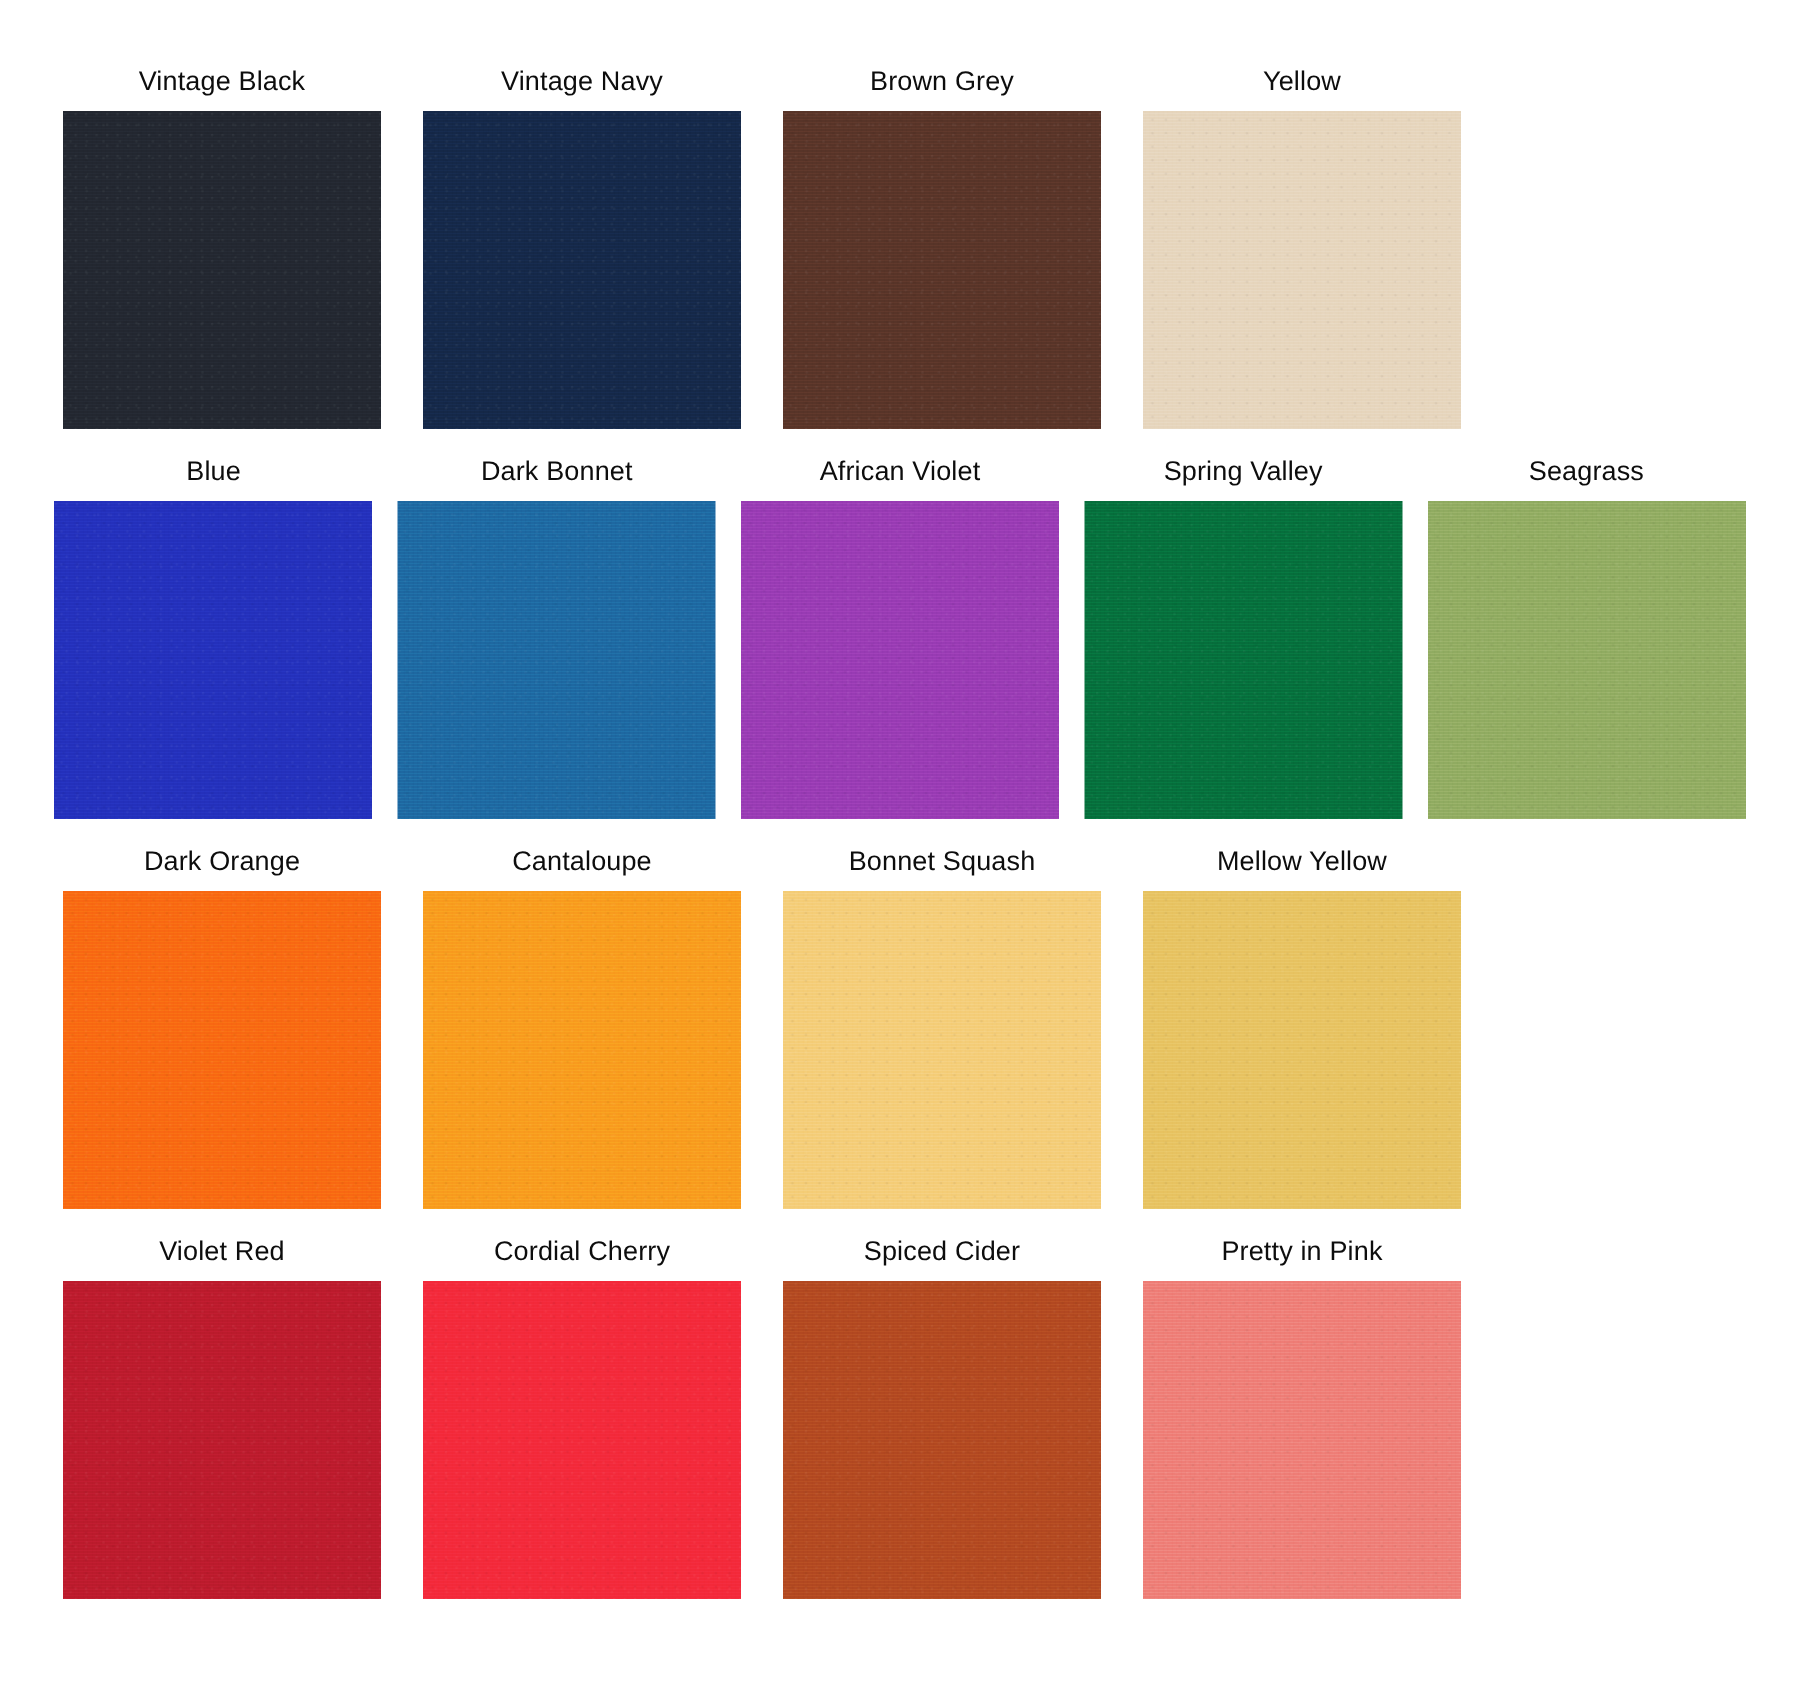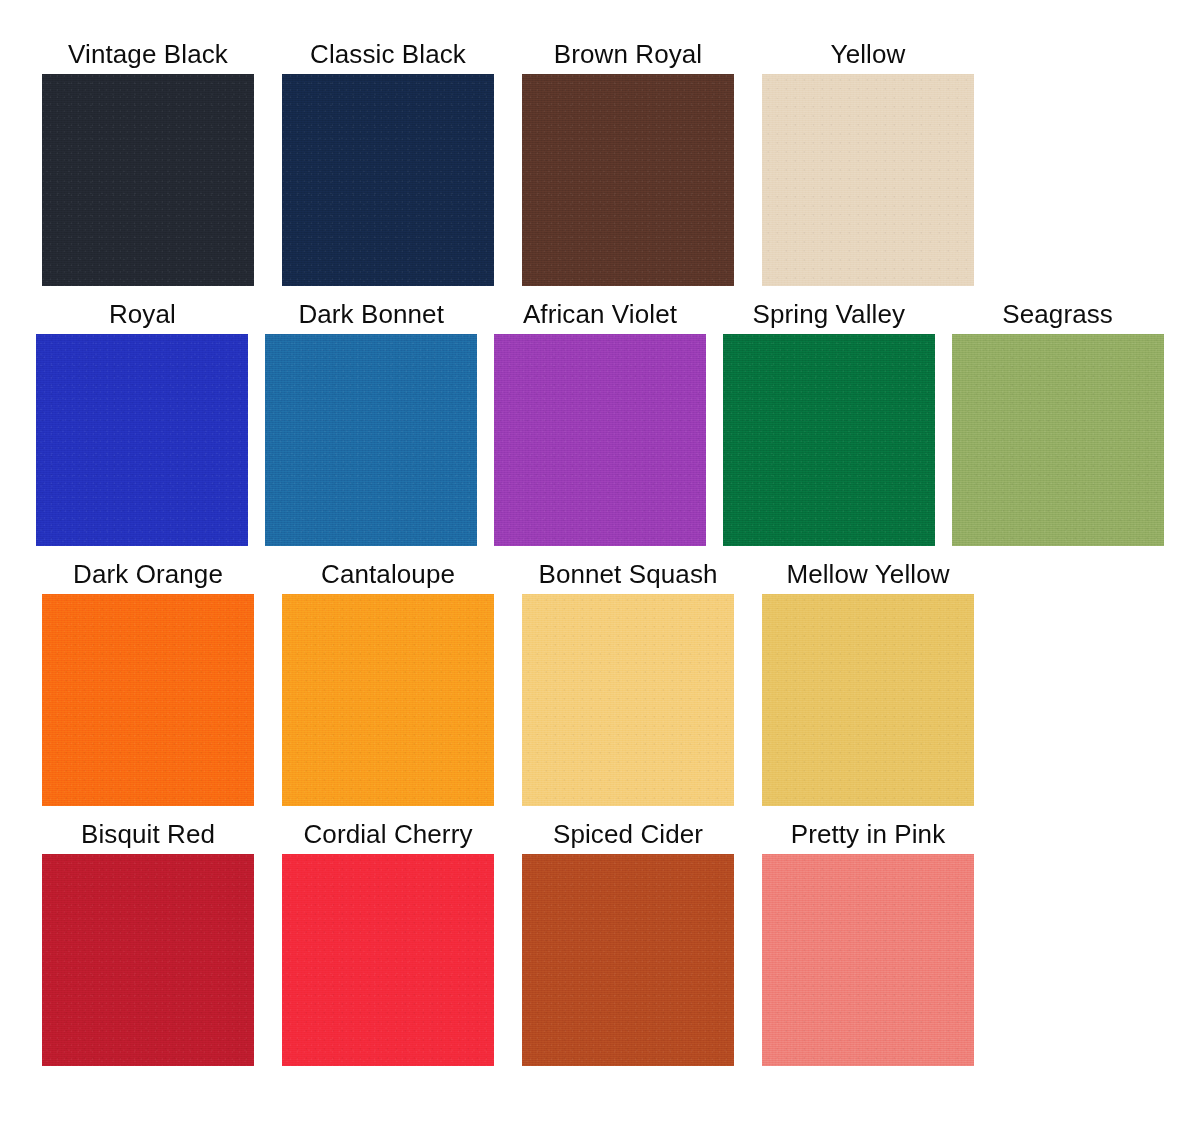--- a/index.html
+++ b/index.html
@@ -27,21 +27,21 @@
     justify-content: flex-start;
     height: 260px;
   }
   .swatch-cell {
     width: 240px;
     display: flex;
     flex-direction: column;
     align-items: center;
   }
   .swatch-label {
-    font-size: 26px;
+    font-size: 18px;
     line-height: 28px;
     color: #0d0d0d;
     font-weight: 400;
     letter-spacing: 0.1px;
     text-align: center;
     height: 34px;
     white-space: nowrap;
   }
   .swatch-chip {
     width: 212px;
@@ -79,36 +79,36 @@
 <body>
 
 <div id="palette">
 
   <div class="swatch-row">
     <div class="swatch-cell">
       <div class="swatch-label">Vintage Black</div>
       <div class="swatch-chip" style="background-color: rgb(35, 40, 49);"></div>
     </div>
     <div class="swatch-cell">
-      <div class="swatch-label">Classic Black</div>
+      <div class="swatch-label">Vintage Navy</div>
       <div class="swatch-chip" style="background-color: rgb(21, 41, 74);"></div>
     </div>
     <div class="swatch-cell">
-      <div class="swatch-label">Brown Royal</div>
+      <div class="swatch-label">Brown Grey</div>
       <div class="swatch-chip" style="background-color: rgb(90, 53, 41);"></div>
     </div>
     <div class="swatch-cell">
       <div class="swatch-label">Yellow</div>
       <div class="swatch-chip" style="background-color: rgb(231, 214, 190);"></div>
     </div>
   </div>
 
   <div class="swatch-row">
     <div class="swatch-cell">
-      <div class="swatch-label">Royal</div>
+      <div class="swatch-label">Blue</div>
       <div class="swatch-chip" style="background-color: rgb(36, 49, 189);"></div>
     </div>
     <div class="swatch-cell">
       <div class="swatch-label">Dark Bonnet</div>
       <div class="swatch-chip" style="background-color: rgb(30, 106, 163);"></div>
     </div>
     <div class="swatch-cell">
       <div class="swatch-label">African Violet</div>
       <div class="swatch-chip" style="background-color: rgb(154, 60, 181);"></div>
     </div>
@@ -136,21 +136,21 @@
       <div class="swatch-chip" style="background-color: rgb(245, 206, 122);"></div>
     </div>
     <div class="swatch-cell">
       <div class="swatch-label">Mellow Yellow</div>
       <div class="swatch-chip" style="background-color: rgb(232, 196, 99);"></div>
     </div>
   </div>
 
   <div class="swatch-row">
     <div class="swatch-cell">
-      <div class="swatch-label">Bisquit Red</div>
+      <div class="swatch-label">Violet Red</div>
       <div class="swatch-chip" style="background-color: rgb(189, 27, 45);"></div>
     </div>
     <div class="swatch-cell">
       <div class="swatch-label">Cordial Cherry</div>
       <div class="swatch-chip" style="background-color: rgb(244, 42, 59);"></div>
     </div>
     <div class="swatch-cell">
       <div class="swatch-label">Spiced Cider</div>
       <div class="swatch-chip" style="background-color: rgb(180, 74, 33);"></div>
     </div>

